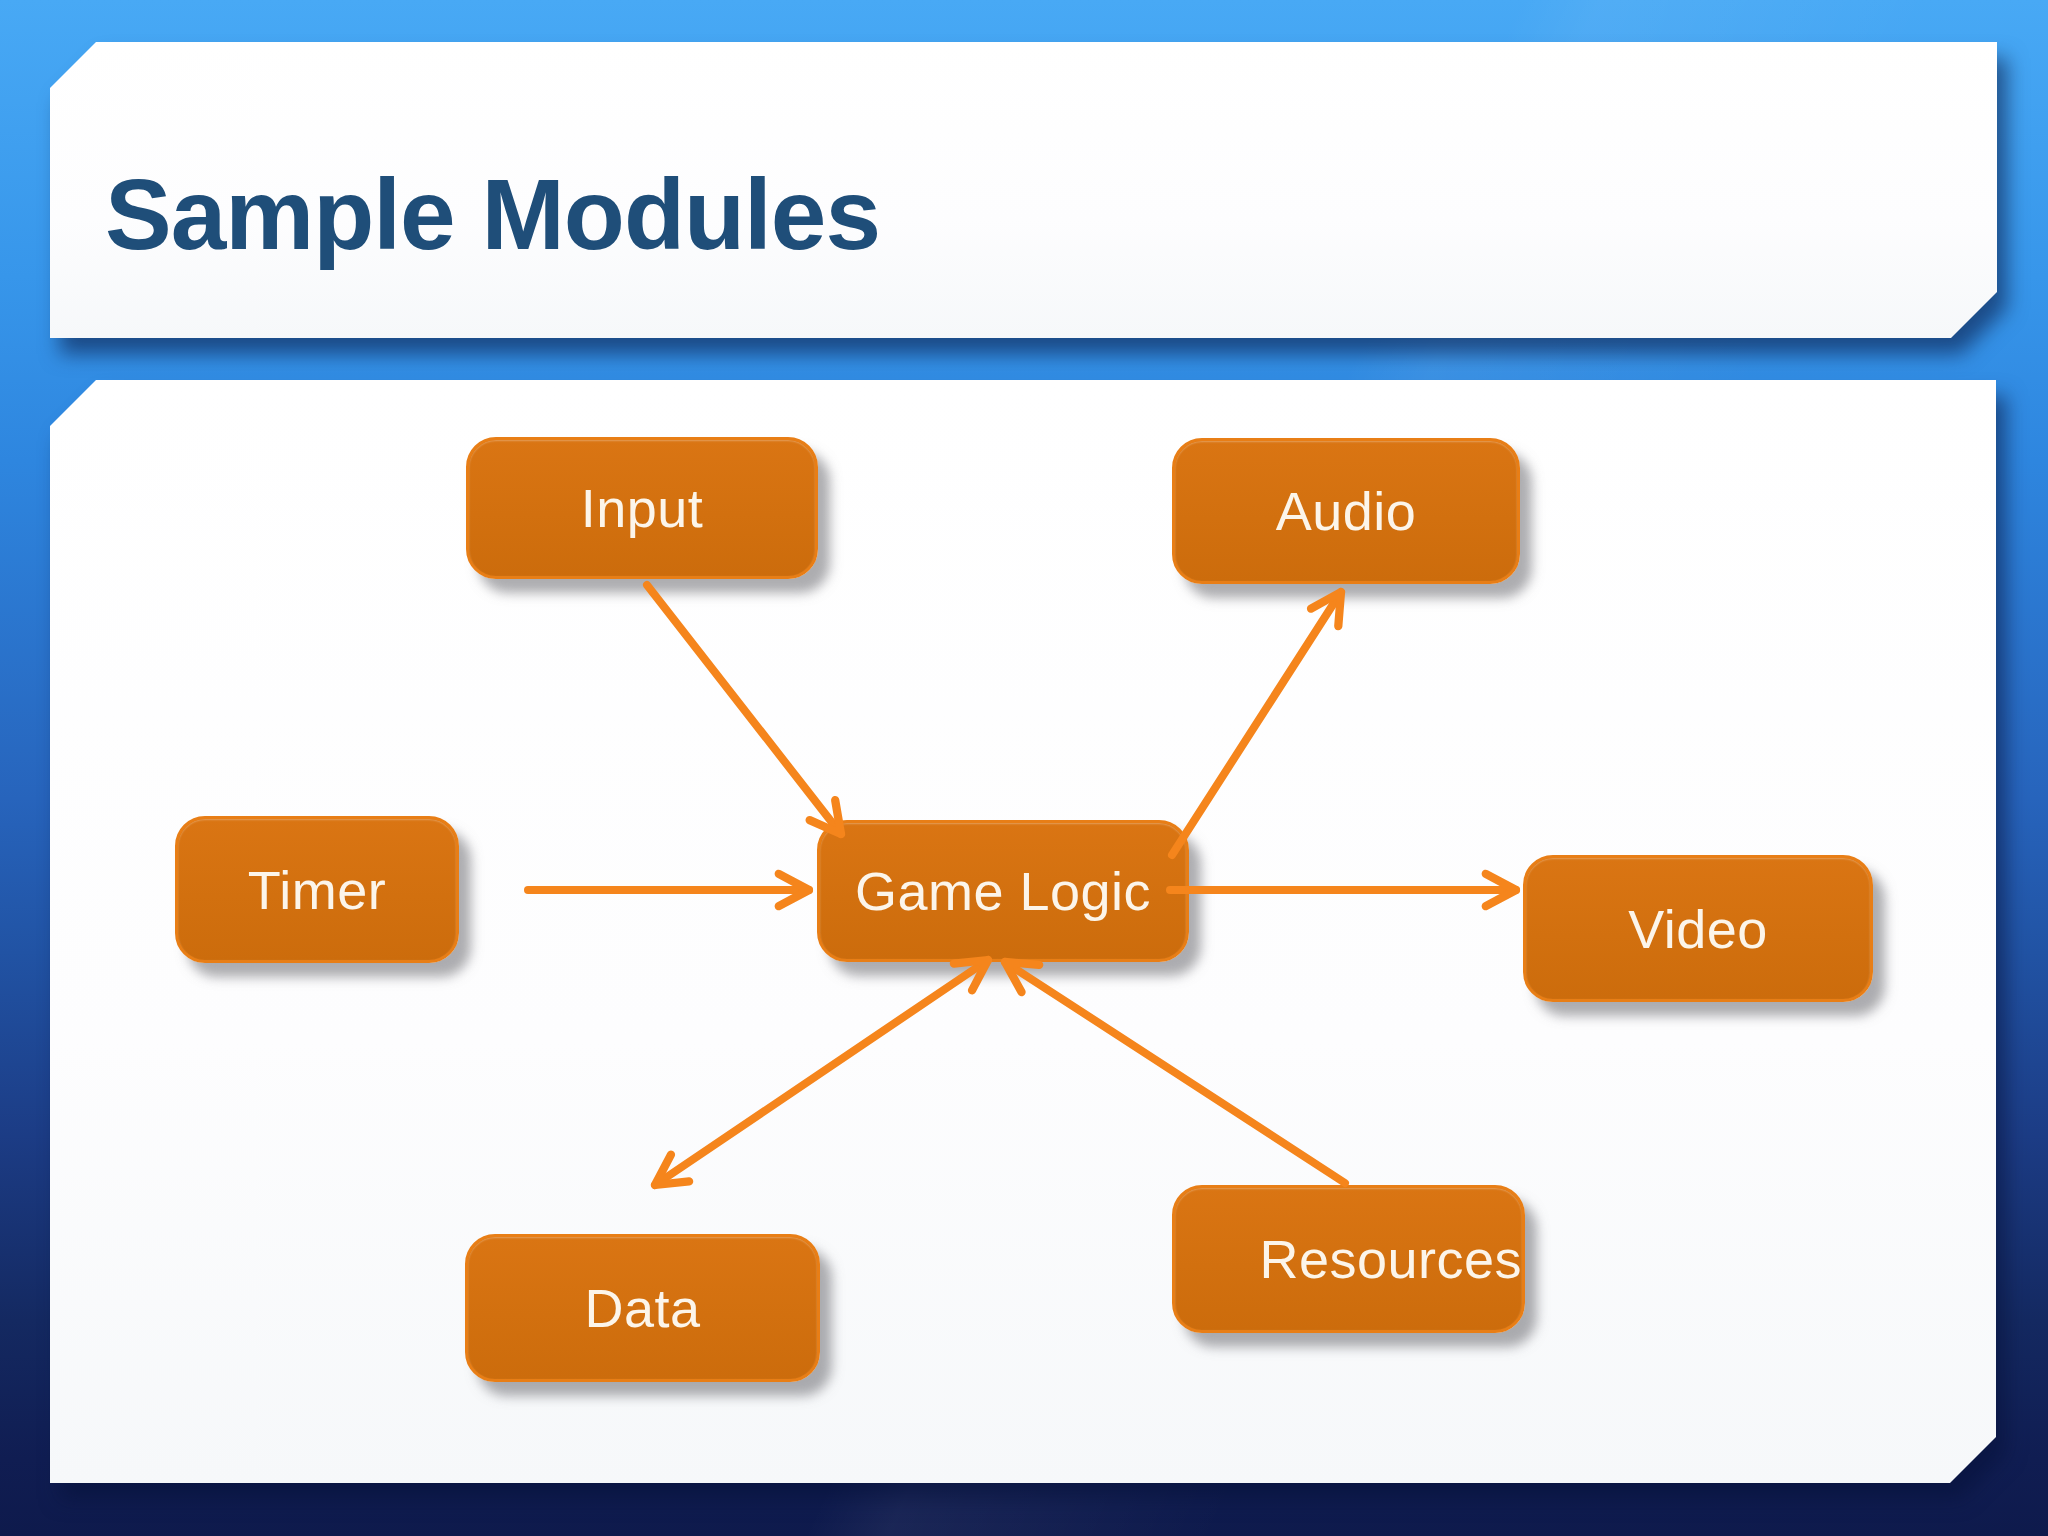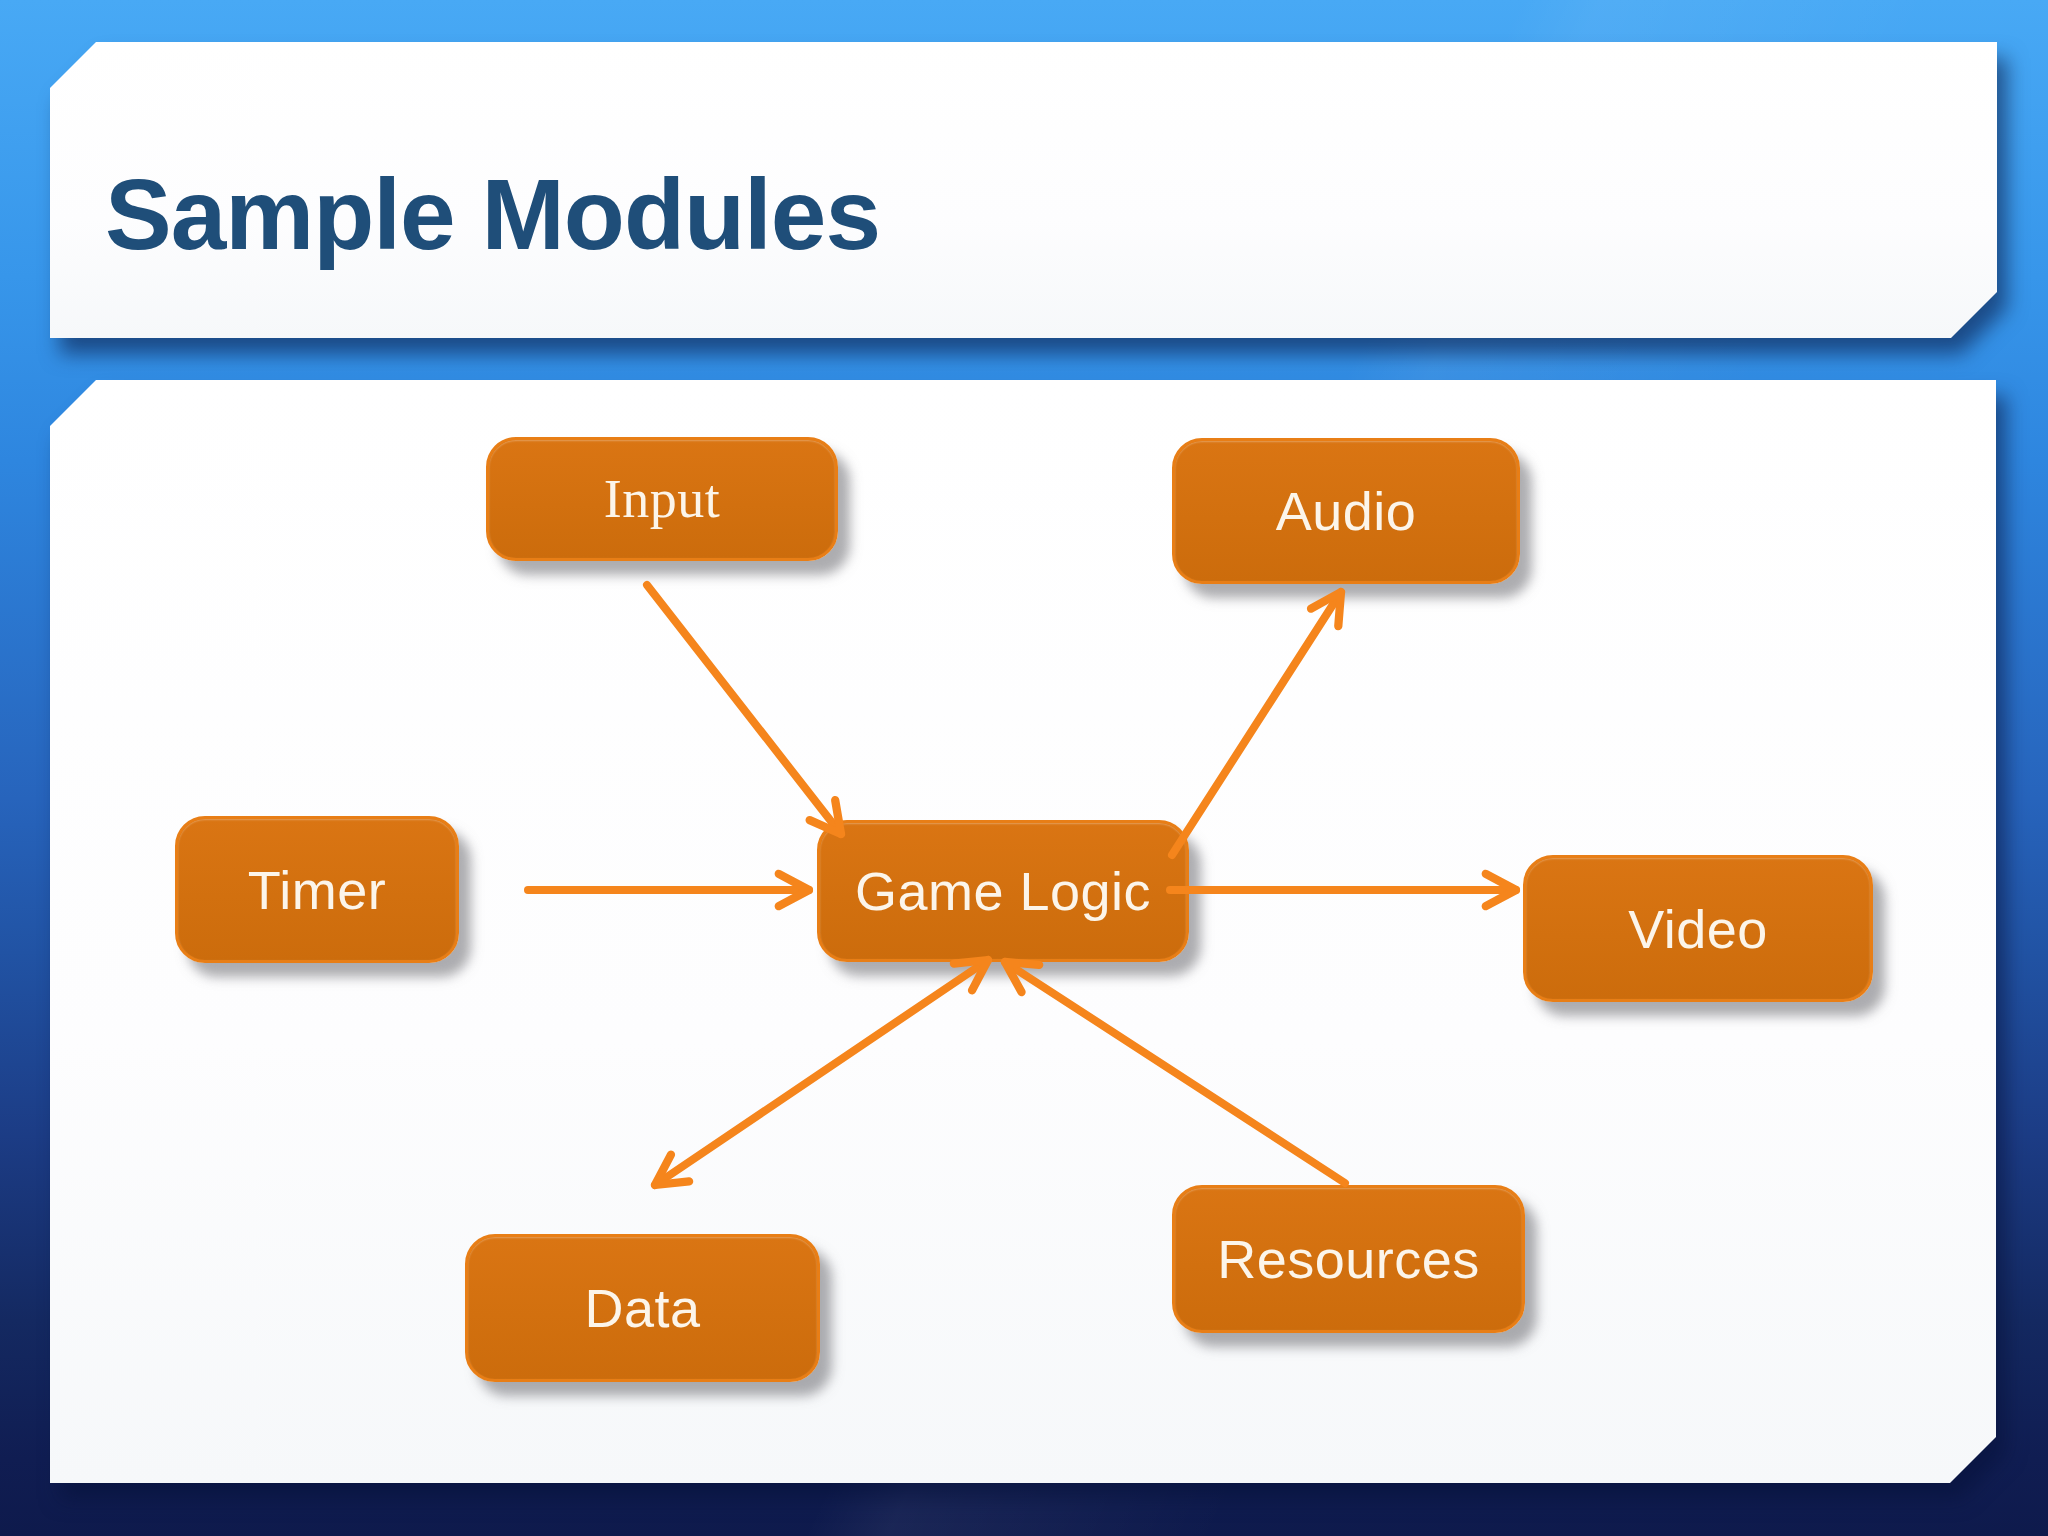--- a/index.html
+++ b/index.html
@@ -72,39 +72,39 @@
   <div id="title-bar-wrap" class="panel-shadow">
     <div class="panel chamfer"></div>
   </div>
   <h1 id="slide-title" style="z-index: 5; color: rgb(31, 78, 121);">Sample Modules</h1>
 
   <div id="content-panel-wrap" class="panel-shadow">
     <div class="panel chamfer"></div>
   </div>
 
   <div id="diagram-layer">
-      <div class="node" style="left: 486px; top: 437px; width: 352px; height: 124px; font-family: Liberation Serif, serif;">
+      <div class="node" style="left: 466px; top: 437px; width: 352px; height: 142px;">
         <span>Input</span>
       </div>
       <div class="node" style="left: 1172px; top: 438px; width: 348px; height: 146px;">
         <span>Audio</span>
       </div>
       <div class="node" style="left: 175px; top: 816px; width: 284px; height: 147px;">
         <span>Timer</span>
       </div>
       <div class="node" style="left: 817px; top: 820px; width: 372px; height: 142px;">
         <span>Game Logic</span>
       </div>
       <div class="node" style="left: 1523px; top: 815px; width: 350px; height: 147px; margin-top: 40px;">
         <span>Video</span>
       </div>
       <div class="node" style="left: 465px; top: 1187px; width: 355px; height: 148px; margin-top: 47px;">
         <span>Data</span>
       </div>
-      <div class="node" style="left: 1172px; top: 1185px; width: 353px; height: 148px;">
+      <div class="node" style="left: 1172px; top: 1185px; width: 353px; height: 148px; justify-content: flex-end;">
         <span>Resources</span>
       </div>
     </div>
 
   <svg id="connector-layer" viewBox="0 0 2048 1536" width="2048" height="1536" xmlns="http://www.w3.org/2000/svg">
     <defs>
       <marker id="arrowhead" viewBox="0 0 12 12" refX="10.2" refY="6" markerWidth="5.4" markerHeight="5.4" markerUnits="strokeWidth" orient="auto-start-reverse">
         <path id="arrowhead-path" d="M 1.8 1.5 L 10.2 6 L 1.8 10.5" fill="none" stroke="#F5851C" stroke-width="2.3" stroke-linecap="round" stroke-linejoin="round"></path>
       </marker>
     </defs>

